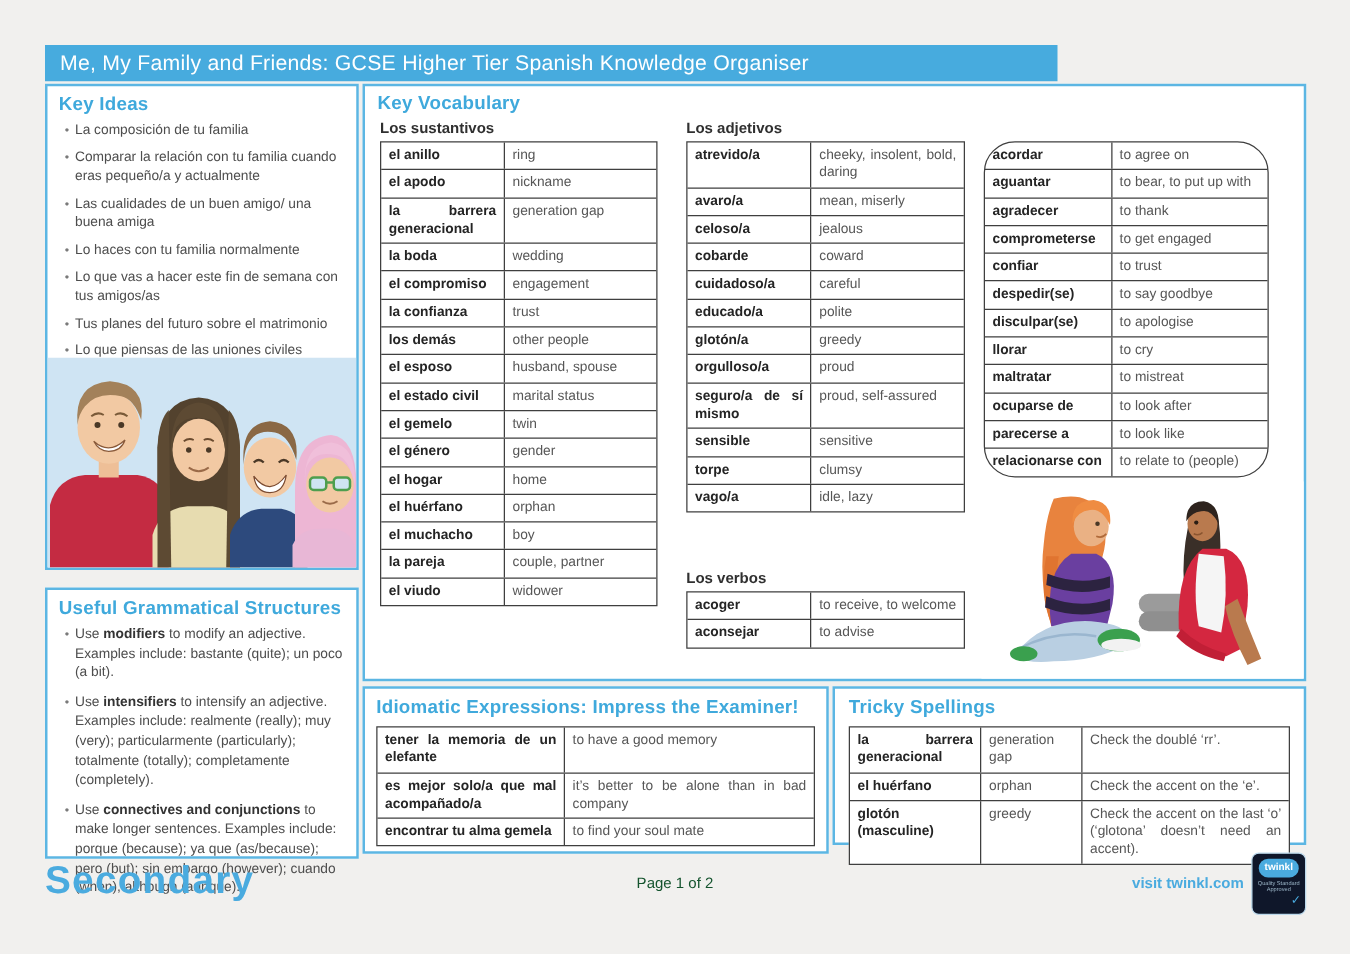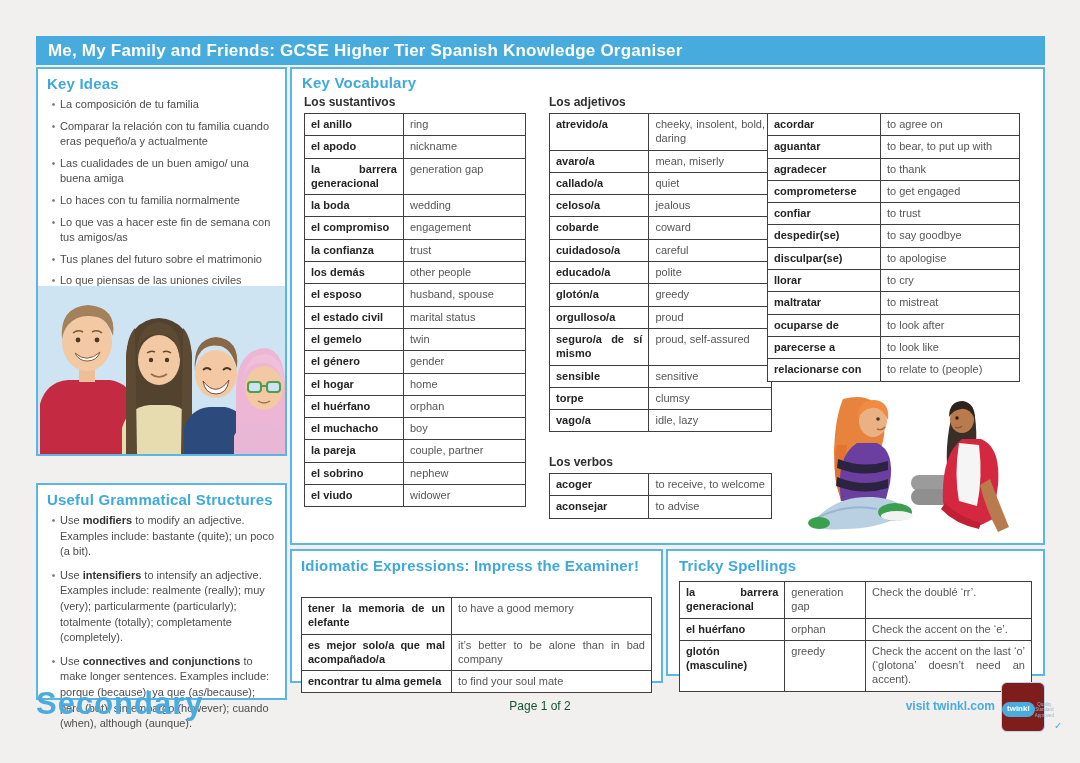--- a/index.html
+++ b/index.html
@@ -8,61 +8,61 @@
     font-family:"Liberation Sans","DejaVu Sans",sans-serif;
     background:#f1f0ee;
     position:relative;
     overflow:hidden;
     color:#4d4d4d;
   }
   .abs { position:absolute; }
 
   
   .titlebar {
-    left:36px; top:36px; width:1009px; height:29px;
+    left:36px; top:36px; width:810px; height:29px;
     background:#47abde; color:#fff;
-    font-size:17px; font-weight:bold;
+    font-size:17px; font-weight:normal;
     display:flex; align-items:center; padding-left:12px;
     letter-spacing:.2px;
   }
 
   
   .box { background:#fff; border:2px solid #5cb6e3; }
 
   .sec-title { color:#3fa9dc; font-size:15px; font-weight:bold; letter-spacing:.2px; }
   .sub-label { color:#303030; font-size:12px; font-weight:bold; }
 
   
   .bullets { margin-top:5px; }
   .bullet-item { display:flex; margin-bottom:6px; font-size:11px; line-height:1.42; color:#4d4d4d; }
   .bullet-item .dot { width:13px; flex:none; text-align:center; color:#7a7a7a; font-size:10px; padding-top:1px; }
   .bullet-item b { color:#333; }
 
   
   .vtable { border:1px solid #3f3f3f; background:#fff; }
-  .vrow { display:flex;justify-content:space-between; }
+  .vrow { display:flex; }
   .vrow + .vrow { border-top:1px solid #3f3f3f; }
   .vcell { padding:3px 6px 4px 6px; font-size:11px; line-height:1.3; text-align:justify; }
   .vcell.es { width:45%; flex:none; border-right:1px solid #3f3f3f; font-weight:bold; color:#242424; }
   .vcell.en { width:55%; color:#565656; }
 
   .itable .vcell.es { width:43%; }
   .itable .vcell.en { width:57%; }
 
   .ttable .vcell.es { width:30%; }
   .ttable .vcell.mid { width:23%; flex:none; border-right:1px solid #3f3f3f; color:#565656; }
   .ttable .vcell.note { width:47%; color:#565656; }
 
   
   .brand { color:#4aabdf; font-size:31px; font-weight:bold; letter-spacing:1px; }
   .pageno { font-size:12px; color:#14532d; }
   .visit { font-size:12px; color:#4aabdf; font-weight:bold; }
   .badge {
-    width:44px; height:50px; background:#7f1d1d; border:1px solid #bcd9ec; border-radius:6px;
-    display:flex; flex-direction:row; align-items:center; padding-top:4px;
+    width:44px; height:50px; background:#0f172a; border:1px solid #bcd9ec; border-radius:6px;
+    display:flex; flex-direction:column; align-items:center; padding-top:4px;
   }
   .badge .cloud {
     background:#4aabdf; color:#fff; font-size:8px; font-weight:bold;
     border-radius:8px; padding:3px 5px 4px 5px; line-height:1;
   }
   .badge .qsub { font-size:4.5px; color:#9ab4c6; text-align:center; margin-top:2px; line-height:1.2; }
   .badge .tick { color:#4aabdf; font-size:10px; font-weight:bold; align-self:flex-end; margin-right:3px; }
 
   .illu { display:block; }
 </style>
@@ -151,21 +151,21 @@
     <path d="M196 168 v-18 q6 -13 22 -13 h12 q14 3 16 16 v15 z" fill="#e8b7d6"></path>
     <ellipse cx="226" cy="102" rx="19" ry="22" fill="#f2c9a3"></ellipse>
     <path d="M206 102 Q204 70 227 68 Q247 70 246 102 Q241 80 231 78 Q213 74 207 88 Q206 94 206 102 Z" fill="#f0bfda"></path>
     <rect x="210" y="96" width="13" height="10" rx="3" fill="#cfe4f3" stroke="#4e9e4e" stroke-width="2"></rect>
     <rect x="229" y="96" width="13" height="10" rx="3" fill="#cfe4f3" stroke="#4e9e4e" stroke-width="2"></rect>
     <line x1="223" y1="100" x2="229" y2="100" stroke="#4e9e4e" stroke-width="2"></line>
     <path d="M220 115 q6 4 12 0" stroke="#9a6a48" stroke-width="1.5" fill="none"></path>
   </svg>
 </div>
 
-<div class="abs box" style="left:36px; top:483px; width:251px; height:217px; padding:6px 9px;">
+<div class="abs box" style="left:36px; top:470px; width:251px; height:217px; padding:6px 9px;">
   <div class="sec-title">Useful Grammatical Structures</div>
   <div class="bullets">
 
       <div class="bullet-item" style="margin-bottom:8px;">
         <span class="dot">•</span>
         <div><span>Use </span><b>modifiers</b><span> to modify an adjective. Examples include: bastante (quite); un poco (a bit).</span></div>
       </div>
 
       <div class="bullet-item" style="margin-bottom:8px;">
         <span class="dot">•</span>
@@ -254,48 +254,40 @@
       <div class="vrow">
         <div class="vcell es">el muchacho</div>
         <div class="vcell en">boy</div>
       </div>
 
       <div class="vrow">
         <div class="vcell es">la pareja</div>
         <div class="vcell en">couple, partner</div>
       </div>
 
-      <div class="vrow">
-        <div class="vcell es">el sobrino</div>
-        <div class="vcell en">nephew</div>
-      </div>
 
       <div class="vrow">
         <div class="vcell es">el viudo</div>
         <div class="vcell en">widower</div>
       </div>
     </div>
 
   <div class="abs sub-label" style="left:257px; top:26px;">Los adjetivos</div>
   <div class="abs vtable" style="left:257px; top:44px; width:223px;">
 
       <div class="vrow">
         <div class="vcell es">atrevido/a</div>
         <div class="vcell en">cheeky, insolent, bold, daring</div>
       </div>
 
       <div class="vrow">
         <div class="vcell es">avaro/a</div>
         <div class="vcell en">mean, miserly</div>
       </div>
 
-      <div class="vrow">
-        <div class="vcell es">callado/a</div>
-        <div class="vcell en">quiet</div>
-      </div>
 
       <div class="vrow">
         <div class="vcell es">celoso/a</div>
         <div class="vcell en">jealous</div>
       </div>
 
       <div class="vrow">
         <div class="vcell es">cobarde</div>
         <div class="vcell en">coward</div>
       </div>
@@ -347,21 +339,21 @@
         <div class="vcell es">acoger</div>
         <div class="vcell en">to receive, to welcome</div>
       </div>
 
       <div class="vrow">
         <div class="vcell es">aconsejar</div>
         <div class="vcell en">to advise</div>
       </div>
     </div>
 
-  <div class="abs vtable" style="left:475px; top:44px; width:253px;">
+  <div class="abs vtable" style="left:495px; top:44px; width:228px;border-radius:25px;">
 
       <div class="vrow">
         <div class="vcell es">acordar</div>
         <div class="vcell en">to agree on</div>
       </div>
 
       <div class="vrow">
         <div class="vcell es">aguantar</div>
         <div class="vcell en">to bear, to put up with</div>
       </div>
@@ -444,21 +436,21 @@
     <path d="M170 42 q4 2 7 -1" stroke="#8a5530" stroke-width="1.3" fill="none"></path>
     <path d="M158 118 Q156 70 177 54 L196 54 Q216 62 213 100 L208 134 196 140 Q168 132 158 118 Z" fill="#d42740"></path>
     <path d="M174 58 Q169 90 174 116 L192 121 Q198 92 194 60 Z" fill="#f5f5f5"></path>
     <path d="M205 94 Q214 118 224 142 L213 147 Q200 122 195 100 Z" fill="#b97a4e"></path>
     <path d="M160 118 q14 14 36 20 l-2 6 q-24 -5 -38 -20 Z" fill="#c11f36"></path>
   </svg>
 </div>
 
 <div class="abs box" style="left:290px; top:549px; width:373px; height:134px; padding:6px 9px;">
   <div class="sec-title">Idiomatic Expressions: Impress the Examiner!</div>
-  <div class="vtable itable" style="margin-top:23px;">
+  <div class="vtable itable" style="margin-top:7px;">
 
       <div class="vrow">
         <div class="vcell es">tener la memoria de un elefante</div>
         <div class="vcell en">to have a good memory</div>
       </div>
 
       <div class="vrow">
         <div class="vcell es">es mejor solo/a que mal acompañado/a</div>
         <div class="vcell en">it’s better to be alone than in bad company</div>
       </div>

